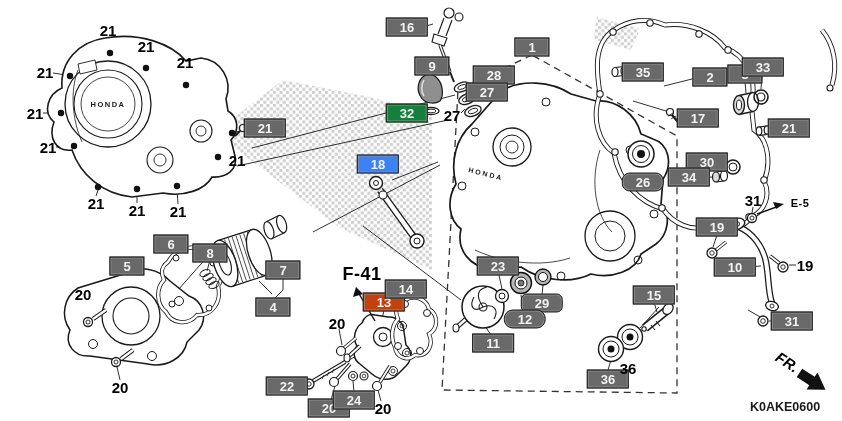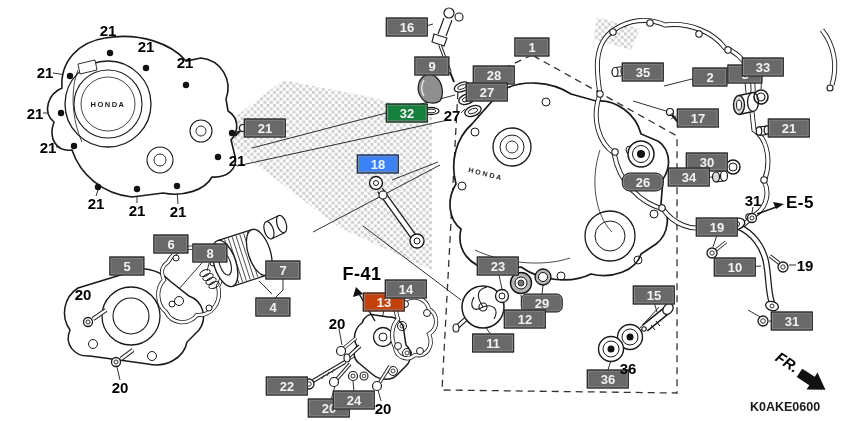--- a/index.html
+++ b/index.html
@@ -5,21 +5,21 @@
   html,body{margin:0;padding:0;background:#fff;}
   #stage{position:relative;width:842px;height:421px;background:#ffffff;overflow:hidden;
          font-family:"Liberation Sans", sans-serif;}
   #art{position:absolute;left:0;top:0;}
   #callout-layer{position:absolute;left:0;top:0;width:842px;height:421px;pointer-events:none;}
   .callout{position:absolute;transform:translate(-50%,-50%);white-space:nowrap;}
   .callout.boxed{background:#696969;color:#f2f2f2;border:1px solid #1f1f1f;
       box-shadow:inset 0 0 0 1px #909090;padding:0 13px;height:17px;line-height:17px;
       font-size:13px;font-weight:bold;}
   .callout.plain{color:#000;font-size:15px;font-weight:bold;}
-  .callout.ref{color:#000;font-size:17px;font-weight:800;letter-spacing:.5px;}
+  .callout.ref{color:#000;font-size:11px;font-weight:800;letter-spacing:.5px;}
 </style>
 </head>
 <body>
 
 <div id="stage">
 <svg id="art" width="842" height="421" viewBox="0 0 842 421">
   <defs>
     <pattern id="chk" width="6.5" height="6.5" patternUnits="userSpaceOnUse">
       <rect x="0" y="0" width="3" height="3" fill="#c6c6c6"></rect>
       <rect x="3.3" y="3.3" width="3" height="3" fill="#c6c6c6"></rect>
@@ -475,21 +475,21 @@
       <div class="callout boxed" style="left: 643px; top: 182px; background: rgb(105, 105, 105); color: rgb(242, 242, 242); border-radius: 8px;">26</div>
       <div class="callout boxed" style="left: 707px; top: 162px; background: rgb(105, 105, 105); color: rgb(242, 242, 242);">30</div>
       <div class="callout boxed" style="left: 689px; top: 177px; background: rgb(105, 105, 105); color: rgb(242, 242, 242);">34</div>
       <div class="callout boxed" style="left: 717px; top: 227px; background: rgb(105, 105, 105); color: rgb(242, 242, 242);">19</div>
       <div class="callout boxed" style="left: 735px; top: 267px; background: rgb(105, 105, 105); color: rgb(242, 242, 242);">10</div>
       <div class="callout boxed" style="left: 654px; top: 295px; background: rgb(105, 105, 105); color: rgb(242, 242, 242);">15</div>
       <div class="callout boxed" style="left: 792px; top: 321px; background: rgb(105, 105, 105); color: rgb(242, 242, 242);">31</div>
       <div class="callout boxed" style="left: 608px; top: 379px; background: rgb(105, 105, 105); color: rgb(242, 242, 242);">36</div>
       <div class="callout boxed" style="left: 498px; top: 266px; background: rgb(105, 105, 105); color: rgb(242, 242, 242);">23</div>
       <div class="callout boxed" style="left: 542px; top: 303px; background: rgb(105, 105, 105); color: rgb(242, 242, 242); border-radius: 6px;">29</div>
-      <div class="callout boxed" style="left: 525px; top: 319px; background: rgb(105, 105, 105); color: rgb(242, 242, 242);">12</div>
+      <div class="callout boxed" style="left: 525px; top: 319px; background: rgb(105, 105, 105); color: rgb(242, 242, 242); border-radius: 9px;">12</div>
       <div class="callout boxed" style="left: 493px; top: 343px; background: rgb(105, 105, 105); color: rgb(242, 242, 242);">11</div>
       <div class="callout boxed" style="left: 384px; top: 302px; background: #c2410c; color: rgb(242, 242, 242); text-align: right;">13</div>
       <div class="callout boxed" style="left: 406px; top: 289px; background: rgb(105, 105, 105); color: rgb(242, 242, 242);">14</div>
       <div class="callout boxed" style="left: 127px; top: 266px; background: rgb(105, 105, 105); color: rgb(242, 242, 242);">5</div>
       <div class="callout boxed" style="left: 171px; top: 244px; background: rgb(105, 105, 105); color: rgb(242, 242, 242);">6</div>
       <div class="callout boxed" style="left: 210px; top: 253px; background: rgb(105, 105, 105); color: rgb(242, 242, 242);">8</div>
       <div class="callout boxed" style="left: 283px; top: 270px; background: rgb(105, 105, 105); color: rgb(242, 242, 242);">7</div>
       <div class="callout boxed" style="left: 273px; top: 307px; background: rgb(105, 105, 105); color: rgb(242, 242, 242);">4</div>
       <div class="callout boxed" style="left: 287px; top: 386px; background: rgb(105, 105, 105); color: rgb(242, 242, 242);">22</div>
       <div class="callout boxed" style="left: 329px; top: 408px; background: rgb(105, 105, 105); color: rgb(242, 242, 242);">20</div>

